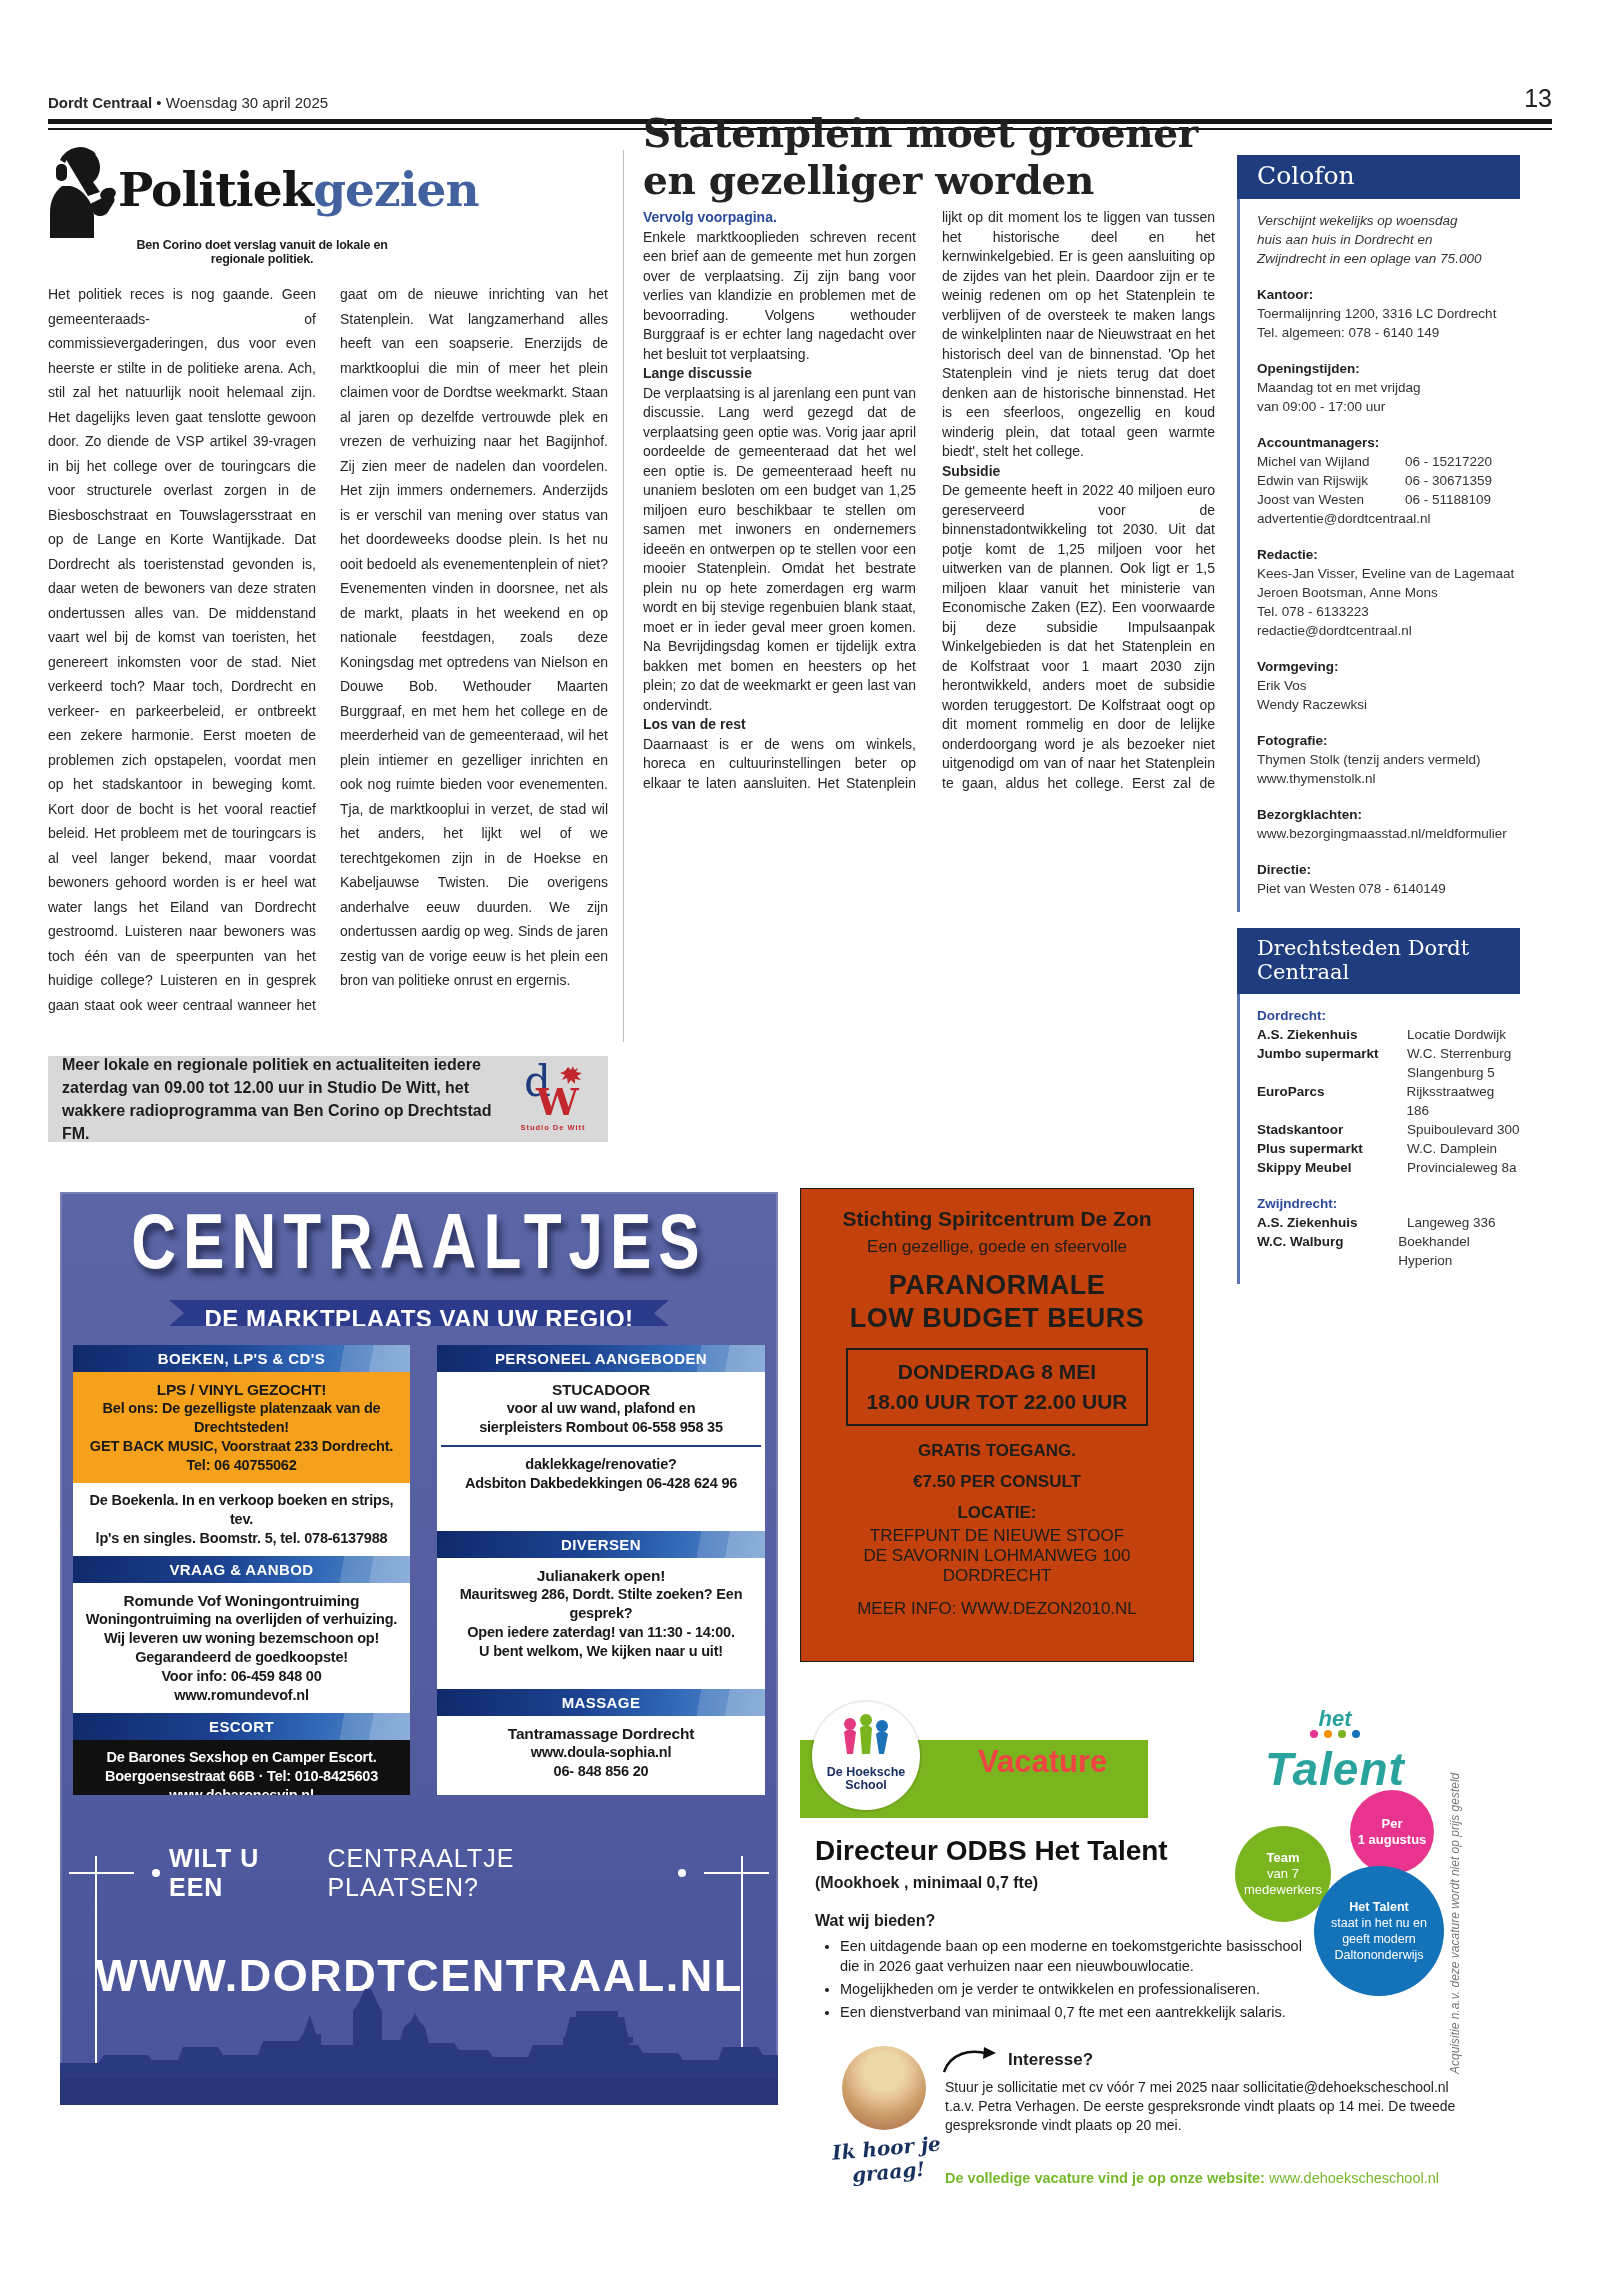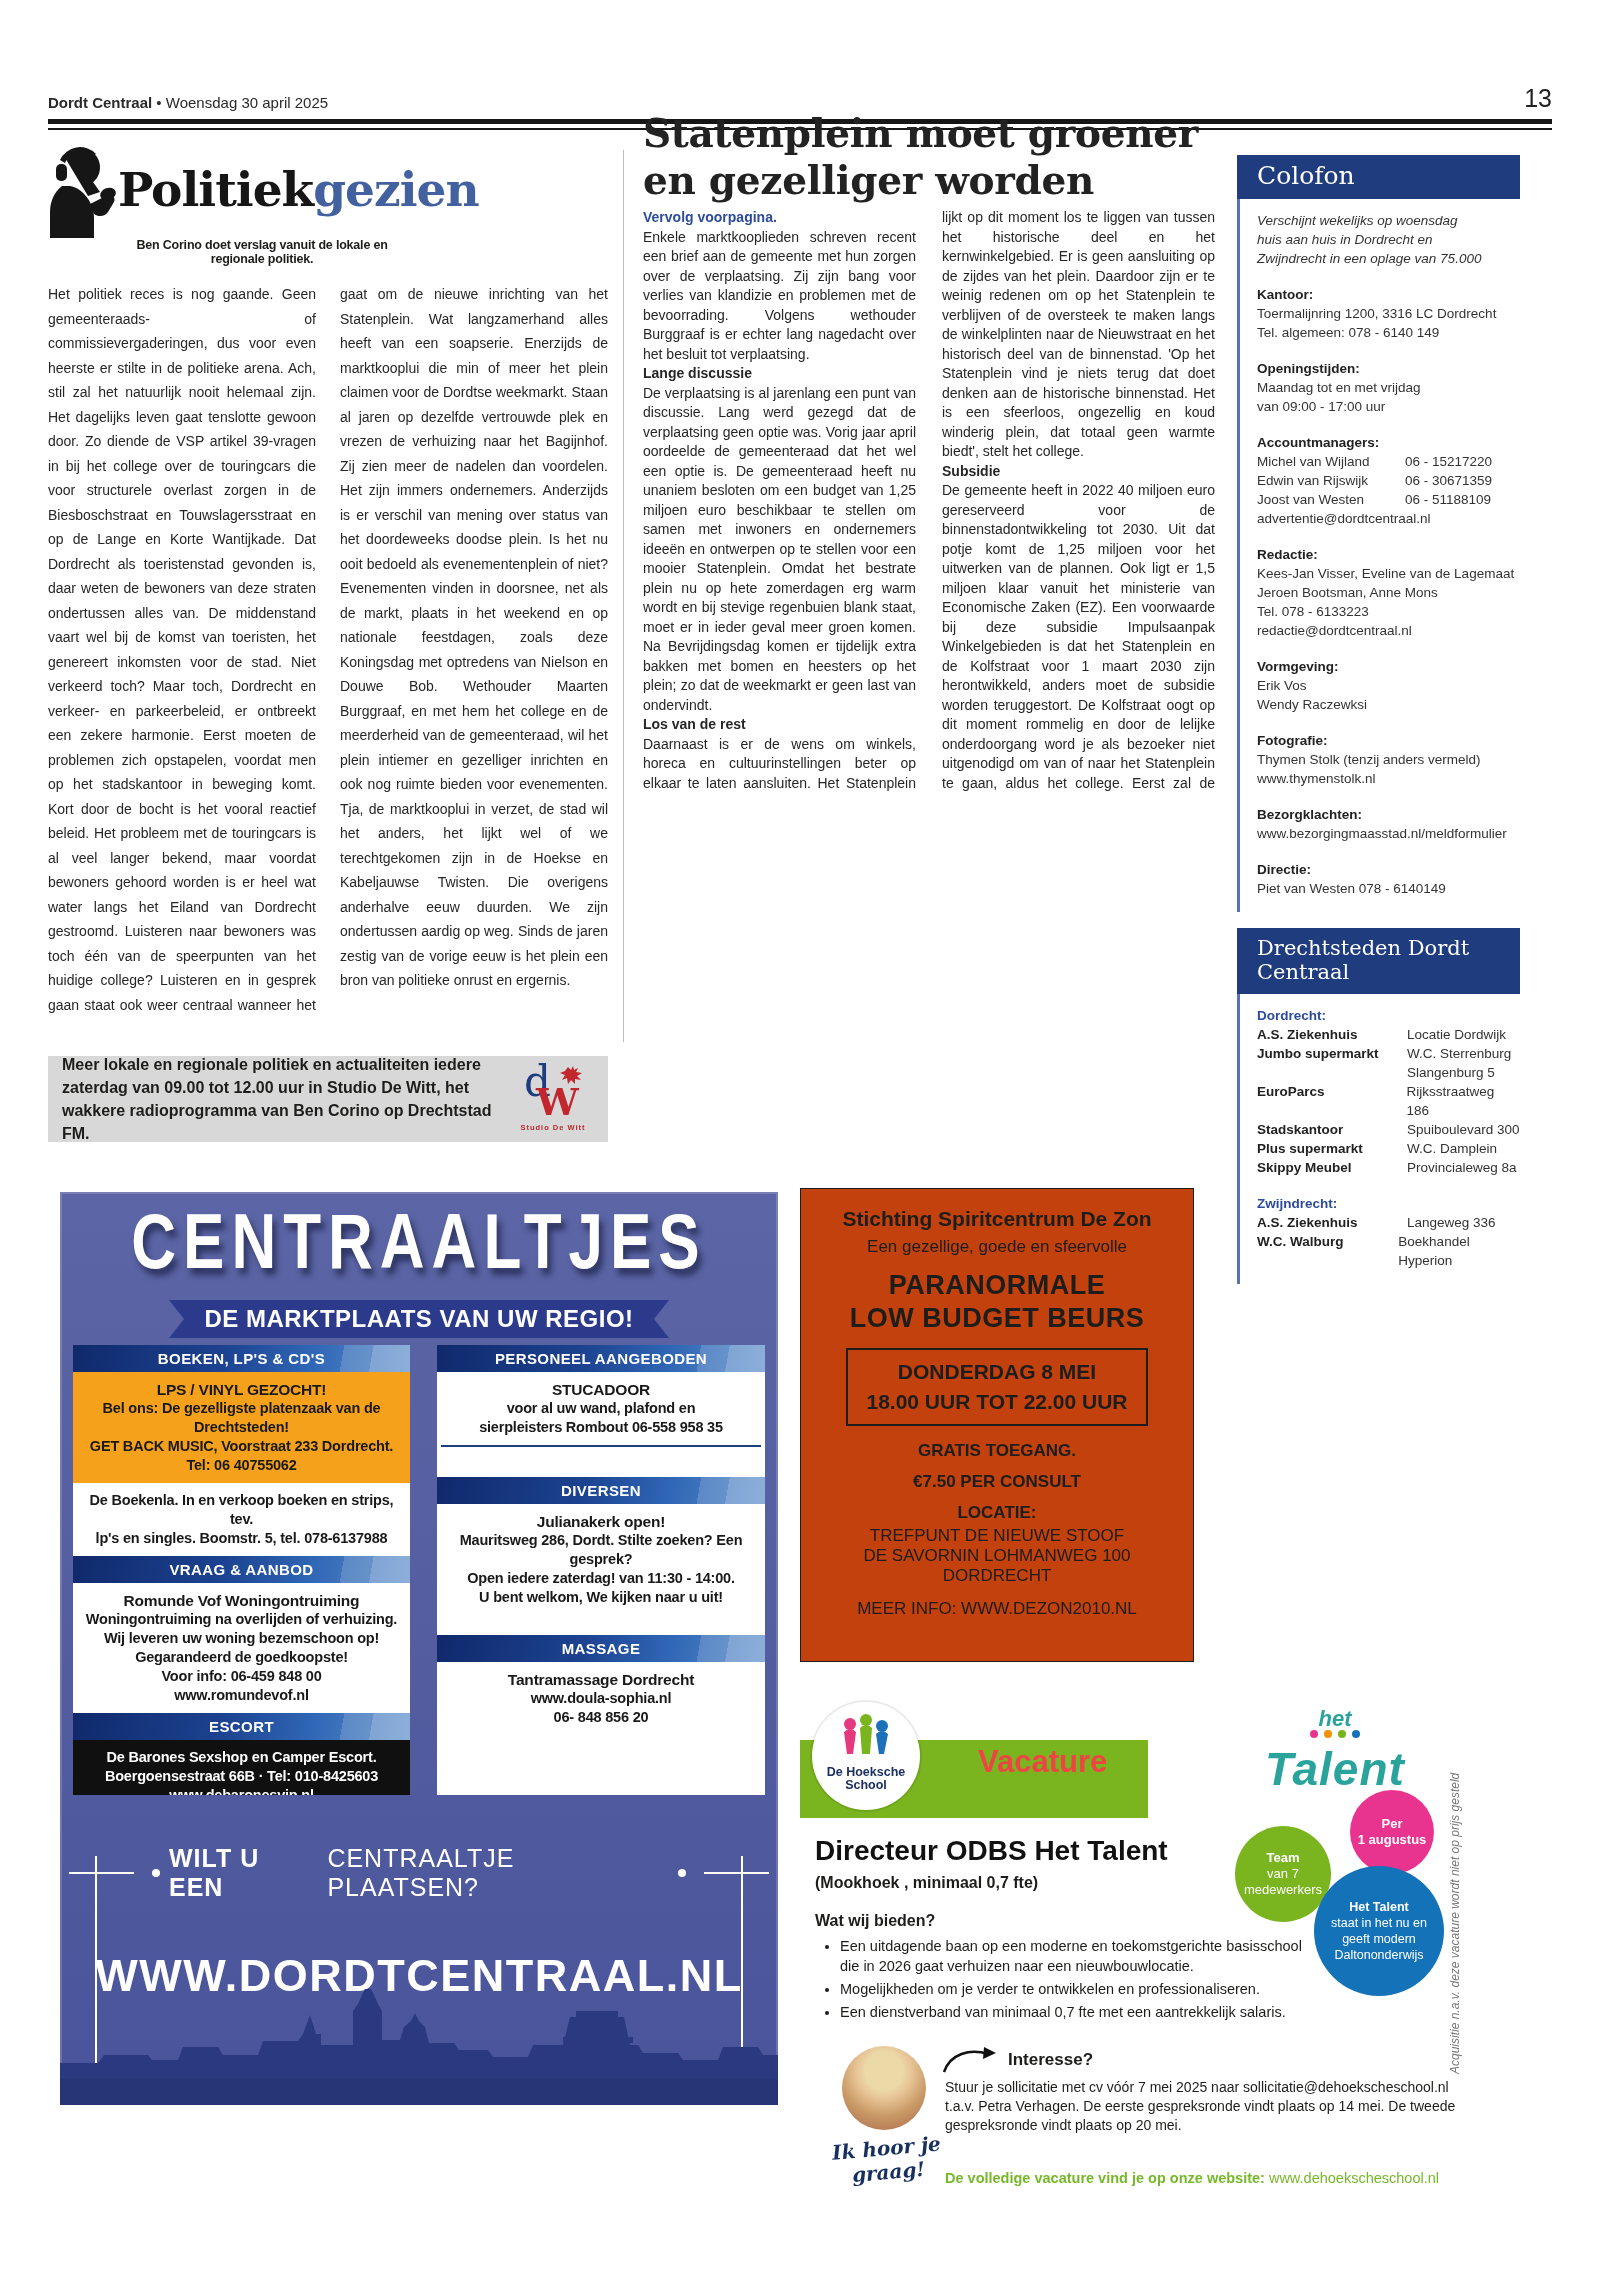--- a/index.html
+++ b/index.html
@@ -53,21 +53,21 @@
   .a-name{width:150px;font-weight:700;color:#222;}
   .mt{margin-top:17px;}
 
   
   .cblock{left:60px;top:1192px;width:718px;height:913px;overflow:hidden;
           background:linear-gradient(180deg,#5c66a6 0%,#525c9f 55%,#4a549b 100%);
           box-shadow:inset 0 0 0 2px rgba(255,255,255,.18);}
   .ctitle{position:absolute;left:0;top:14px;width:718px;text-align:center;color:#fff;
           font-size:62px;font-weight:700;letter-spacing:7px;}
   .ctitle span{display:inline-block;transform:scaleY(1.25);text-shadow:4px 5px 6px rgba(8,12,40,.55);}
-  .cribbon{position:absolute;left:109px;top:108px;width:500px;height:38px;background:#2c3a8c;
+  .cribbon{position:absolute;left:109px;top:108px;width:500px;height:26px;background:#2c3a8c;
            clip-path:polygon(0 0,100% 0,calc(100% - 15px) 50%,100% 100%,0 100%,15px 50%);
            color:#fff;font-size:24px;font-weight:700;text-align:center;line-height:38px;letter-spacing:.5px;}
   .cpanel-l{position:absolute;left:13px;top:153px;width:337px;height:450px;background:#fff;overflow:hidden;}
   .cpanel-r{position:absolute;left:377px;top:153px;width:328px;height:450px;background:#fff;overflow:hidden;}
   .cbar{height:27px;background:linear-gradient(100deg,#10296b 0%,#1c4391 45%,#2f66b5 70%,#5b8dc9 100%);
         color:#fff;font-weight:700;font-size:15px;text-align:center;line-height:27px;letter-spacing:.4px;position:relative;}
   .cbar::after{content:"";position:absolute;right:0;top:0;bottom:0;width:42%;
         background:linear-gradient(100deg,transparent 52%,rgba(255,255,255,.16) 52%,rgba(255,255,255,.16) 72%,rgba(255,255,255,.30) 72%);}
   .ad{background:#fff;text-align:center;color:#191919;padding:8px 6px;font-size:14.5px;line-height:19px;
       font-weight:700;letter-spacing:-.2px;}
@@ -304,20 +304,24 @@
     </div>
 
     <div class="cpanel-r">
       <div class="cbar">PERSONEEL AANGEBODEN</div>
       <div class="ad">
         <div class="t">STUCADOOR</div>
         <div>voor al uw wand, plafond en</div>
         <div>sierpleisters Rombout 06-558 958 35</div>
       </div>
       <div class="cdivider"></div>
+      <div class="ad">
+        <div>daklekkage/renovatie?</div>
+        <div>Adsbiton Dakbedekkingen 06-428 624 96</div>
+      </div>
       <div class="gap30"></div>
       <div class="cbar">DIVERSEN</div>
       <div class="ad">
         <div class="t">Julianakerk open!</div>
         <div>Mauritsweg 286, Dordt. Stilte zoeken? Een gesprek?</div>
         <div>Open iedere zaterdag! van 11:30 - 14:00.</div>
         <div>U bent welkom, We kijken naar u uit!</div>
       </div>
       <div class="gap20"></div>
       <div class="cbar">MASSAGE</div>

